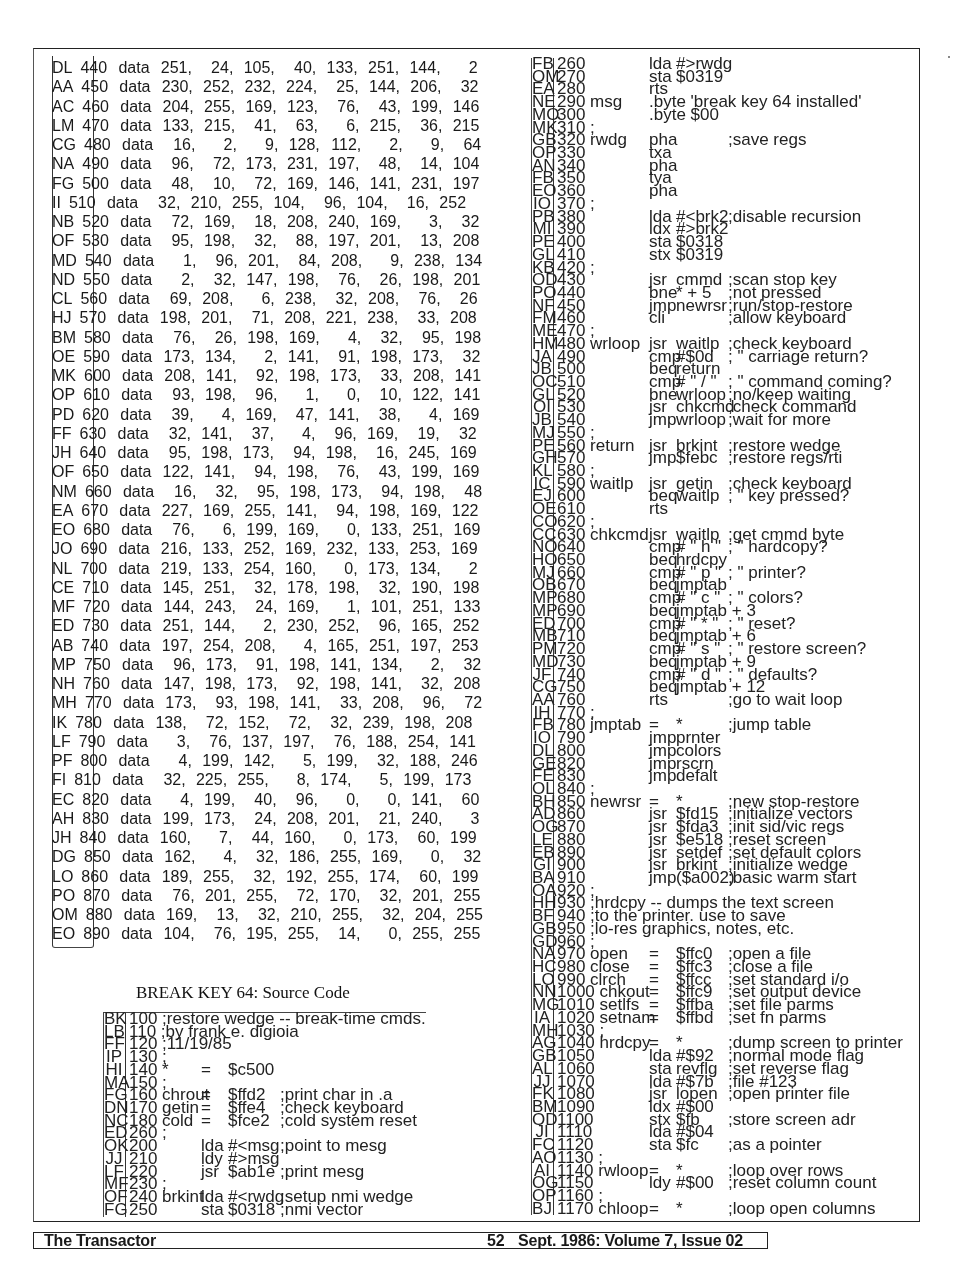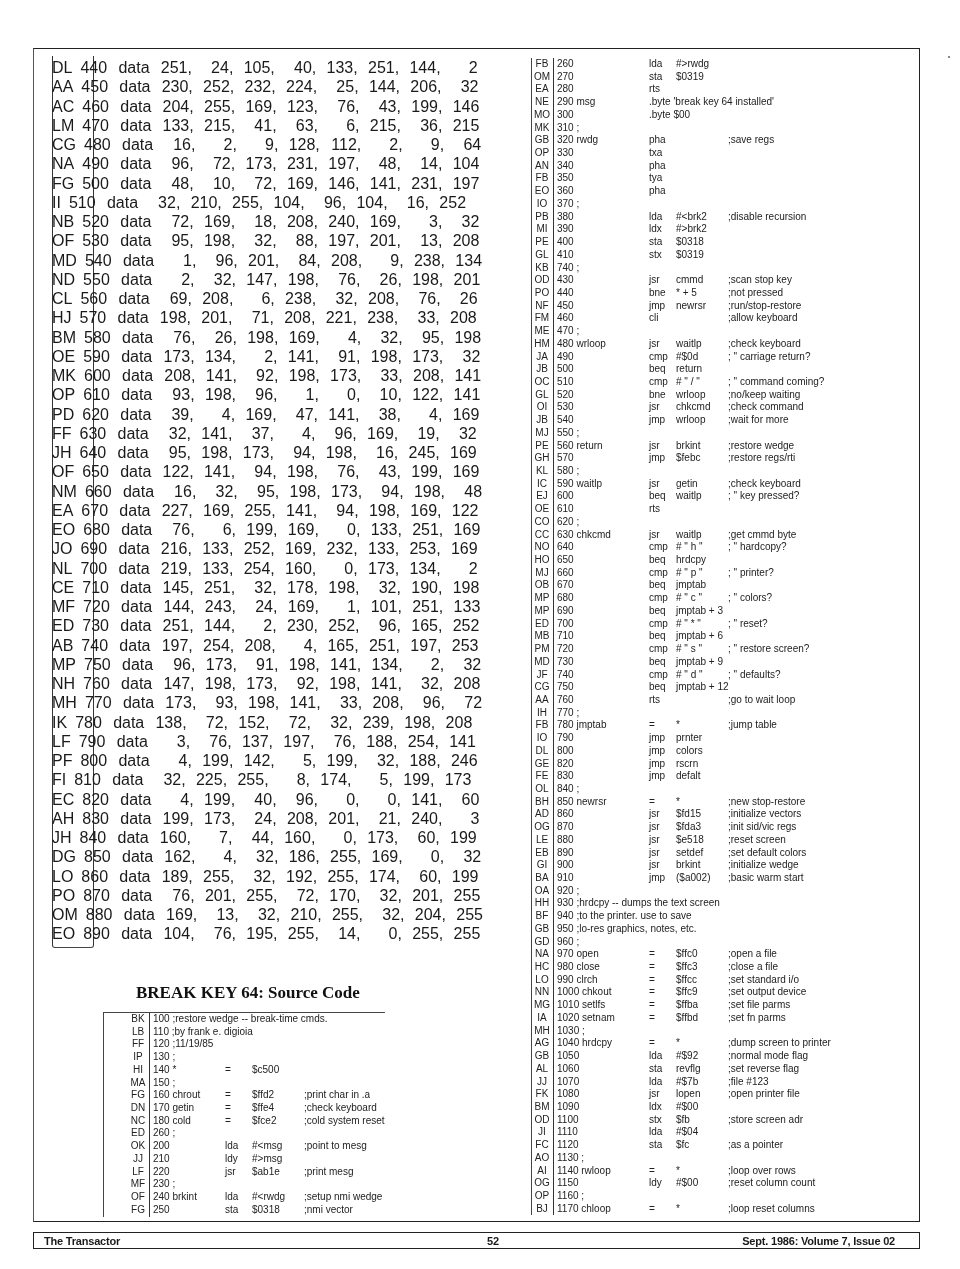--- a/index.html
+++ b/index.html
@@ -25,41 +25,41 @@
   }
   .data-row .cs { width: 42px; text-align: center; }
   .data-row .txt { padding-left: 8px; }
   .data-row .ln { display: inline-block; width: 38px; }
   .data-row .kw { display: inline-block; width: 40px; }
   .data-row .v { display: inline-block; width: 37px; text-align: right; }
   .data-row .v.first { width: 29px; }
 
   .heading {
     position: absolute; left: 136px; top: 983px;
-    font-family: "Liberation Serif", serif; font-weight: bold; font-size: 17px; color: #111;
+    font-family: "Liberation Serif", serif; font-weight: normal; font-size: 17px; color: #111;
   }
   
   .src {
-    position: absolute; font-size: 10px; color: #222;
+    position: absolute; font-size: 17px; color: #222;
   }
   .src .row { height: 12.72px; line-height: 12.72px; display: flex; white-space: pre; }
   .src .cs { width: 22px; text-align: center; border-right: 1.5px solid #333; box-sizing: border-box; padding-right: 1px; }
   .src .ln { padding-left: 3px; width: 72px; }
   .src .op { width: 27px; }
   .src .arg { width: 52px; }
   .src .cm { }
-  .src.left { left: 103px; top: 1012px; border-left: 1px solid #444; border-top: 1px solid #444; padding-left: 24px; }
+  .src.left { left: 103px; top: 1012px; border-left: 1px solid #444; border-top: 1px solid #444; }
   .src.right { left: 531px; top: 58px; border-left: 1px solid #444; }
   .src.right .ln { width: 92px; }
   .src .full { padding-left: 3px; }
 
   .footer {
-    position: absolute; left: 33px; top: 1232px; width: 887px; height: 17px;
+    position: absolute; left: 33px; top: 1232px; width: 735px; height: 17px;
     border: 1.5px solid #222; box-sizing: border-box; display: flex; align-items: center;
-    font-weight: bold; font-size: 11px; letter-spacing: -0.2px;
+    font-weight: bold; font-size: 16px; letter-spacing: -0.2px;
   }
   .footer .pub { position: absolute; left: 10px; }
   .footer .page { position: absolute; left: 445px; margin-left: 8px; }
   .footer .issue { position: absolute; right: 24px; }
   .speck { position: absolute; left: 948px; top: 56px; width: 2px; height: 2px; background: #888; }
 </style>
 </head>
 <body>
 
 <div class="frame"></div>
@@ -145,21 +145,21 @@
     <div class="row"><span class="cs">GB</span><span class="ln">320 rwdg</span><span class="op">pha</span><span class="arg"></span><span class="cm">;save regs</span></div>
     <div class="row"><span class="cs">OP</span><span class="ln">330</span><span class="op">txa</span><span class="arg"></span><span class="cm"></span></div>
     <div class="row"><span class="cs">AN</span><span class="ln">340</span><span class="op">pha</span><span class="arg"></span><span class="cm"></span></div>
     <div class="row"><span class="cs">FB</span><span class="ln">350</span><span class="op">tya</span><span class="arg"></span><span class="cm"></span></div>
     <div class="row"><span class="cs">EO</span><span class="ln">360</span><span class="op">pha</span><span class="arg"></span><span class="cm"></span></div>
     <div class="row"><span class="cs">IO</span><span class="full">370 ;</span></div>
     <div class="row"><span class="cs">PB</span><span class="ln">380</span><span class="op">lda</span><span class="arg">#&lt;brk2</span><span class="cm">;disable recursion</span></div>
     <div class="row"><span class="cs">MI</span><span class="ln">390</span><span class="op">ldx</span><span class="arg">#&gt;brk2</span><span class="cm"></span></div>
     <div class="row"><span class="cs">PE</span><span class="ln">400</span><span class="op">sta</span><span class="arg">$0318</span><span class="cm"></span></div>
     <div class="row"><span class="cs">GL</span><span class="ln">410</span><span class="op">stx</span><span class="arg">$0319</span><span class="cm"></span></div>
-    <div class="row"><span class="cs">KB</span><span class="full">740 ;</span></div>
+    <div class="row"><span class="cs">KB</span><span class="full">420 ;</span></div>
     <div class="row"><span class="cs">OD</span><span class="ln">430</span><span class="op">jsr</span><span class="arg">cmmd</span><span class="cm">;scan stop key</span></div>
     <div class="row"><span class="cs">PO</span><span class="ln">440</span><span class="op">bne</span><span class="arg">* + 5</span><span class="cm">;not pressed</span></div>
     <div class="row"><span class="cs">NF</span><span class="ln">450</span><span class="op">jmp</span><span class="arg">newrsr</span><span class="cm">;run/stop-restore</span></div>
     <div class="row"><span class="cs">FM</span><span class="ln">460</span><span class="op">cli</span><span class="arg"></span><span class="cm">;allow keyboard</span></div>
     <div class="row"><span class="cs">ME</span><span class="full">470 ;</span></div>
     <div class="row"><span class="cs">HM</span><span class="ln">480 wrloop</span><span class="op">jsr</span><span class="arg">waitlp</span><span class="cm">;check keyboard</span></div>
     <div class="row"><span class="cs">JA</span><span class="ln">490</span><span class="op">cmp</span><span class="arg">#$0d</span><span class="cm">; " carriage return?</span></div>
     <div class="row"><span class="cs">JB</span><span class="ln">500</span><span class="op">beq</span><span class="arg">return</span><span class="cm"></span></div>
     <div class="row"><span class="cs">OC</span><span class="ln">510</span><span class="op">cmp</span><span class="arg"># " / "</span><span class="cm">; " command coming?</span></div>
     <div class="row"><span class="cs">GL</span><span class="ln">520</span><span class="op">bne</span><span class="arg">wrloop</span><span class="cm">;no/keep waiting</span></div>
@@ -219,20 +219,20 @@
     <div class="row"><span class="cs">JJ</span><span class="ln">1070</span><span class="op">lda</span><span class="arg">#$7b</span><span class="cm">;file #123</span></div>
     <div class="row"><span class="cs">FK</span><span class="ln">1080</span><span class="op">jsr</span><span class="arg">lopen</span><span class="cm">;open printer file</span></div>
     <div class="row"><span class="cs">BM</span><span class="ln">1090</span><span class="op">ldx</span><span class="arg">#$00</span><span class="cm"></span></div>
     <div class="row"><span class="cs">OD</span><span class="ln">1100</span><span class="op">stx</span><span class="arg">$fb</span><span class="cm">;store screen adr</span></div>
     <div class="row"><span class="cs">JI</span><span class="ln">1110</span><span class="op">lda</span><span class="arg">#$04</span><span class="cm"></span></div>
     <div class="row"><span class="cs">FC</span><span class="ln">1120</span><span class="op">sta</span><span class="arg">$fc</span><span class="cm">;as a pointer</span></div>
     <div class="row"><span class="cs">AO</span><span class="full">1130 ;</span></div>
     <div class="row"><span class="cs">AI</span><span class="ln">1140 rwloop</span><span class="op">=</span><span class="arg">*</span><span class="cm">;loop over rows</span></div>
     <div class="row"><span class="cs">OG</span><span class="ln">1150</span><span class="op">ldy</span><span class="arg">#$00</span><span class="cm">;reset column count</span></div>
     <div class="row"><span class="cs">OP</span><span class="full">1160 ;</span></div>
-    <div class="row"><span class="cs">BJ</span><span class="ln">1170 chloop</span><span class="op">=</span><span class="arg">*</span><span class="cm">;loop reset columns</span></div>
+    <div class="row"><span class="cs">BJ</span><span class="ln">1170 chloop</span><span class="op">=</span><span class="arg">*</span><span class="cm">;loop open columns</span></div>
   </div>
 
 <div class="footer">
   <span class="pub">The Transactor</span>
   <span class="page">52</span>
   <span class="issue">Sept. 1986: Volume 7, Issue 02</span>
 </div>
 
 </body></html>

